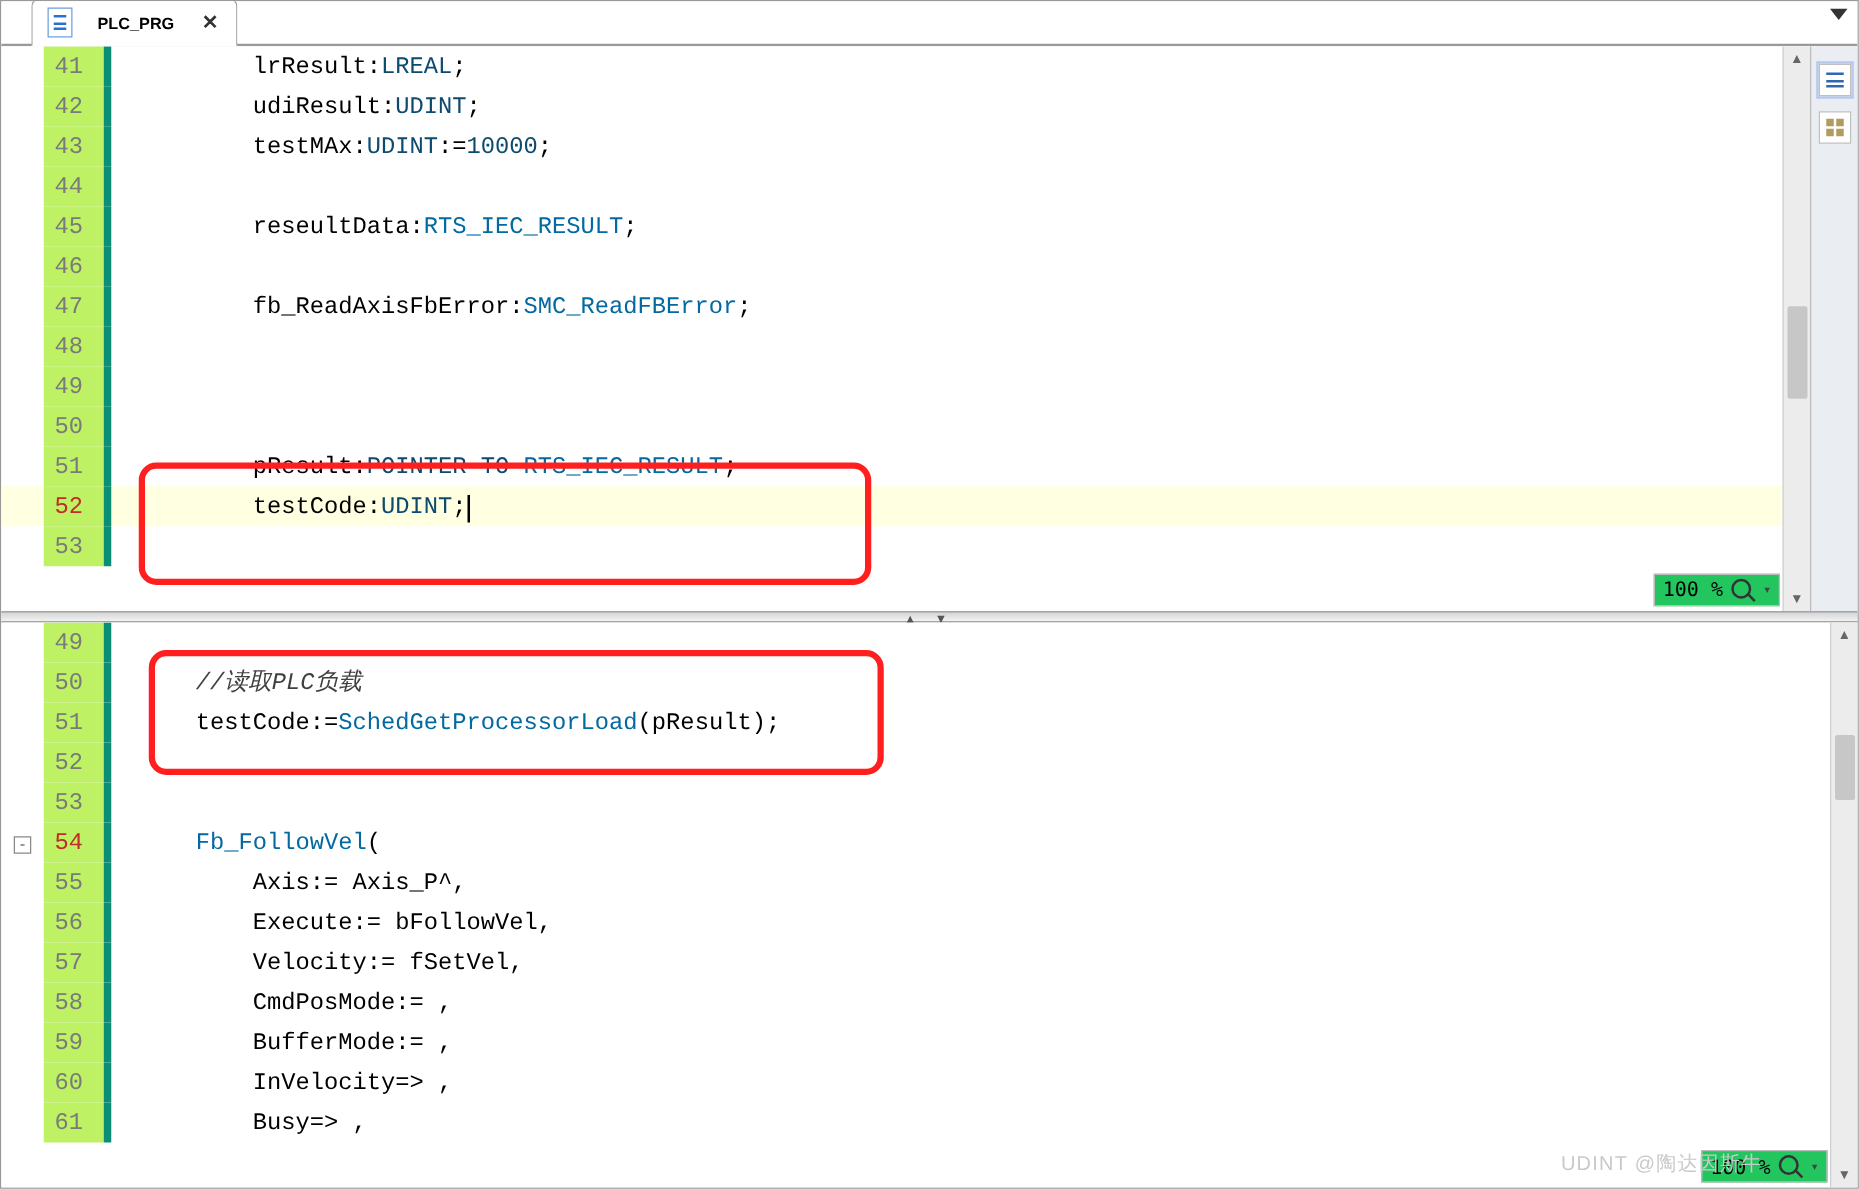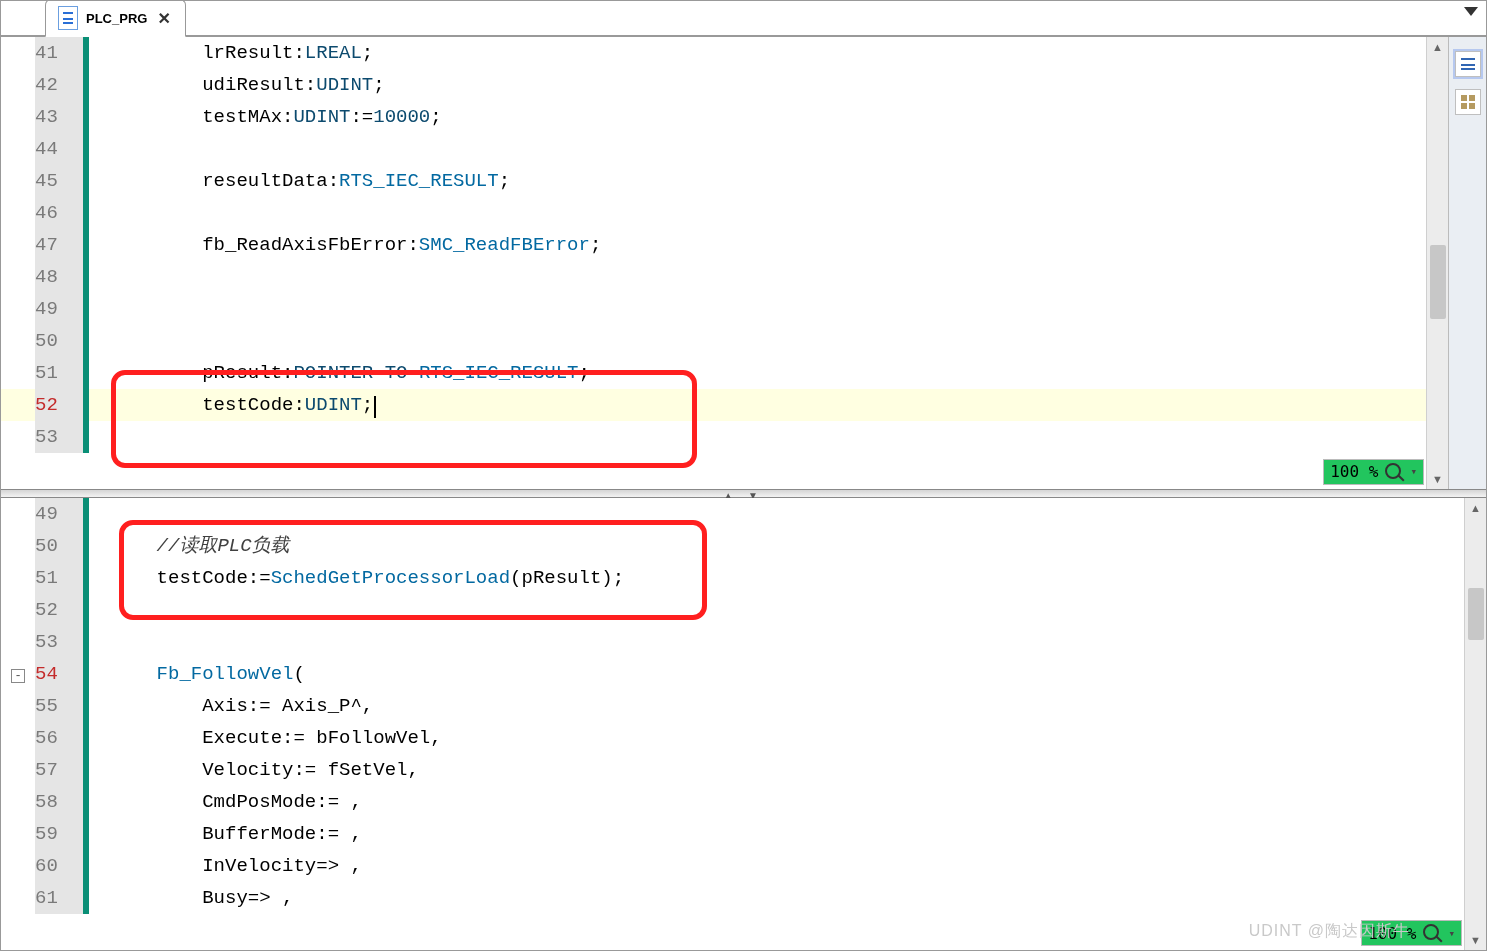--- a/index.html
+++ b/index.html
@@ -1,20 +1,20 @@
 <!DOCTYPE html>
 <html><head>
 <meta charset="utf-8">
 <style>
 * { box-sizing: border-box; margin: 0; padding: 0; }
 body { font-family: "Segoe UI", Tahoma, sans-serif; font-size: 13px; background: #fff; width: 1487px; height: 951px; overflow: hidden; position: relative; border: 1px solid #999; }
 .tab-strip { position: relative; height: 36px; background: #fff; border-bottom: 1px solid #999; display: flex; align-items: flex-end; }
 .tab-strip::before { content:""; position:absolute; left:0; right:0; bottom:0; height:1px; background:#999; }
 .tab-spacer-left { width: 24px; height: 100%; }
-.tab { position: relative; background: #fff; border: 1px solid #999; border-bottom: 1px solid #fff; border-radius: 6px 6px 0 0; padding: 6px 12px; display: flex; align-items: center; gap: 8px; font-weight: bold; margin-bottom: -1px; margin-left: 20px; }
+.tab { position: relative; background: #fff; border: 1px solid #999; border-bottom: 1px solid #fff; border-radius: 6px 6px 0 0; padding: 6px 12px; display: flex; align-items: center; gap: 20px; font-weight: bold; margin-bottom: -1px; }
 .tab-icon { width: 20px; height: 24px; border: 1px solid #6b9fe0; display: flex; align-items: center; justify-content: center; background: #fff; }
 .tab-icon .bars { width: 10px; height: 12px; border-top: 2px solid #2a6fd6; border-bottom: 2px solid #2a6fd6; position: relative; }
 .tab-icon .bars::before { content:""; position:absolute; top:4px; left:0; right:0; height:2px; background:#2a6fd6; }
 .tab-close { font-family: Arial; font-size: 16px; font-weight: bold; color: #333; cursor: pointer; padding: 0 2px; }
 .tab-strip .menu-arrow { position: absolute; right: 8px; top: 6px; width: 0; height: 0; border-left: 7px solid transparent; border-right: 7px solid transparent; border-top: 9px solid #333; }
 .work-area { position: absolute; top: 36px; bottom: 0; left: 0; right: 0; display: flex; flex-direction: column; }
 .pane { position: relative; flex: 1 1 50%; background: #fff; overflow: hidden; }
 .splitter { height: 10px; background: linear-gradient(#d5d5d5,#f3f3f3); border-top:1px solid #888; border-bottom:1px solid #888; position: relative; }
 .splitter .arrows { position:absolute; left:50%; top:0; transform:translateX(-50%); font-size:10px; color:#555; letter-spacing:6px; }
 .editor-viewport { position: absolute; inset: 0; display: flex; }
@@ -26,21 +26,21 @@
 .tool-grid { width:14px; height:14px; display:grid; grid-template-columns:1fr 1fr; grid-template-rows:1fr 1fr; gap:2px; }
 .tool-grid div { background:#b59a60; }
 .scrollable { flex: 1; position: relative; overflow: hidden; }
 .vscroll { position:absolute; top:0; bottom:0; right:0; width:22px; background:#ececec; border-left:1px solid #cfcfcf; }
 .vscroll .arrow-up,.vscroll .arrow-down { height:20px; display:flex; align-items:center; justify-content:center; color:#666; font-size:11px; }
 .vscroll .thumb { position:absolute; left:3px; width:16px; background:#c7c7c7; border-radius:2px; }
 .code-area { position:absolute; top:0; bottom:0; left:0; right:22px; font-family: Consolas, "Courier New", monospace; font-size: 19px; line-height: 32px; white-space: pre; }
 .line { display:flex; height:32px; }
 .fold-col { width: 34px; text-align:center; color:#555; user-select:none; }
 .fold-box { display:inline-block; width:14px; height:14px; border:1px solid #888; line-height:12px; font-size:12px; color:#555; margin-top:8px; }
-.ln { width: 48px; text-align:left; padding-right:8px; color:#7a7a7a; background:#e5e5e5; user-select:none; }
+.ln { width: 48px; text-align:center; padding-right:8px; color:#7a7a7a; background:#bef264; user-select:none; }
 .ln.red { color:#c42b2b; }
 .marker { width: 6px; background:#0a8f76; }
 .code { padding-left: 22px; flex:1; }
 .kw { color:#0c4a6e; }
 .num { color:#0c4a6e; }
 .cmt { color:#404040; font-style:italic; }
 .fn { color:#0369a1; }
 .hl-box { position:absolute; border:5px solid #ff1f1f; border-radius:14px; pointer-events:none; }
 .cur-line { background:#ffffe1; }
 .cursor-caret { display:inline-block; width:2px; height:22px; background:#000; vertical-align:middle; margin-left:1px; margin-bottom:-4px; }

